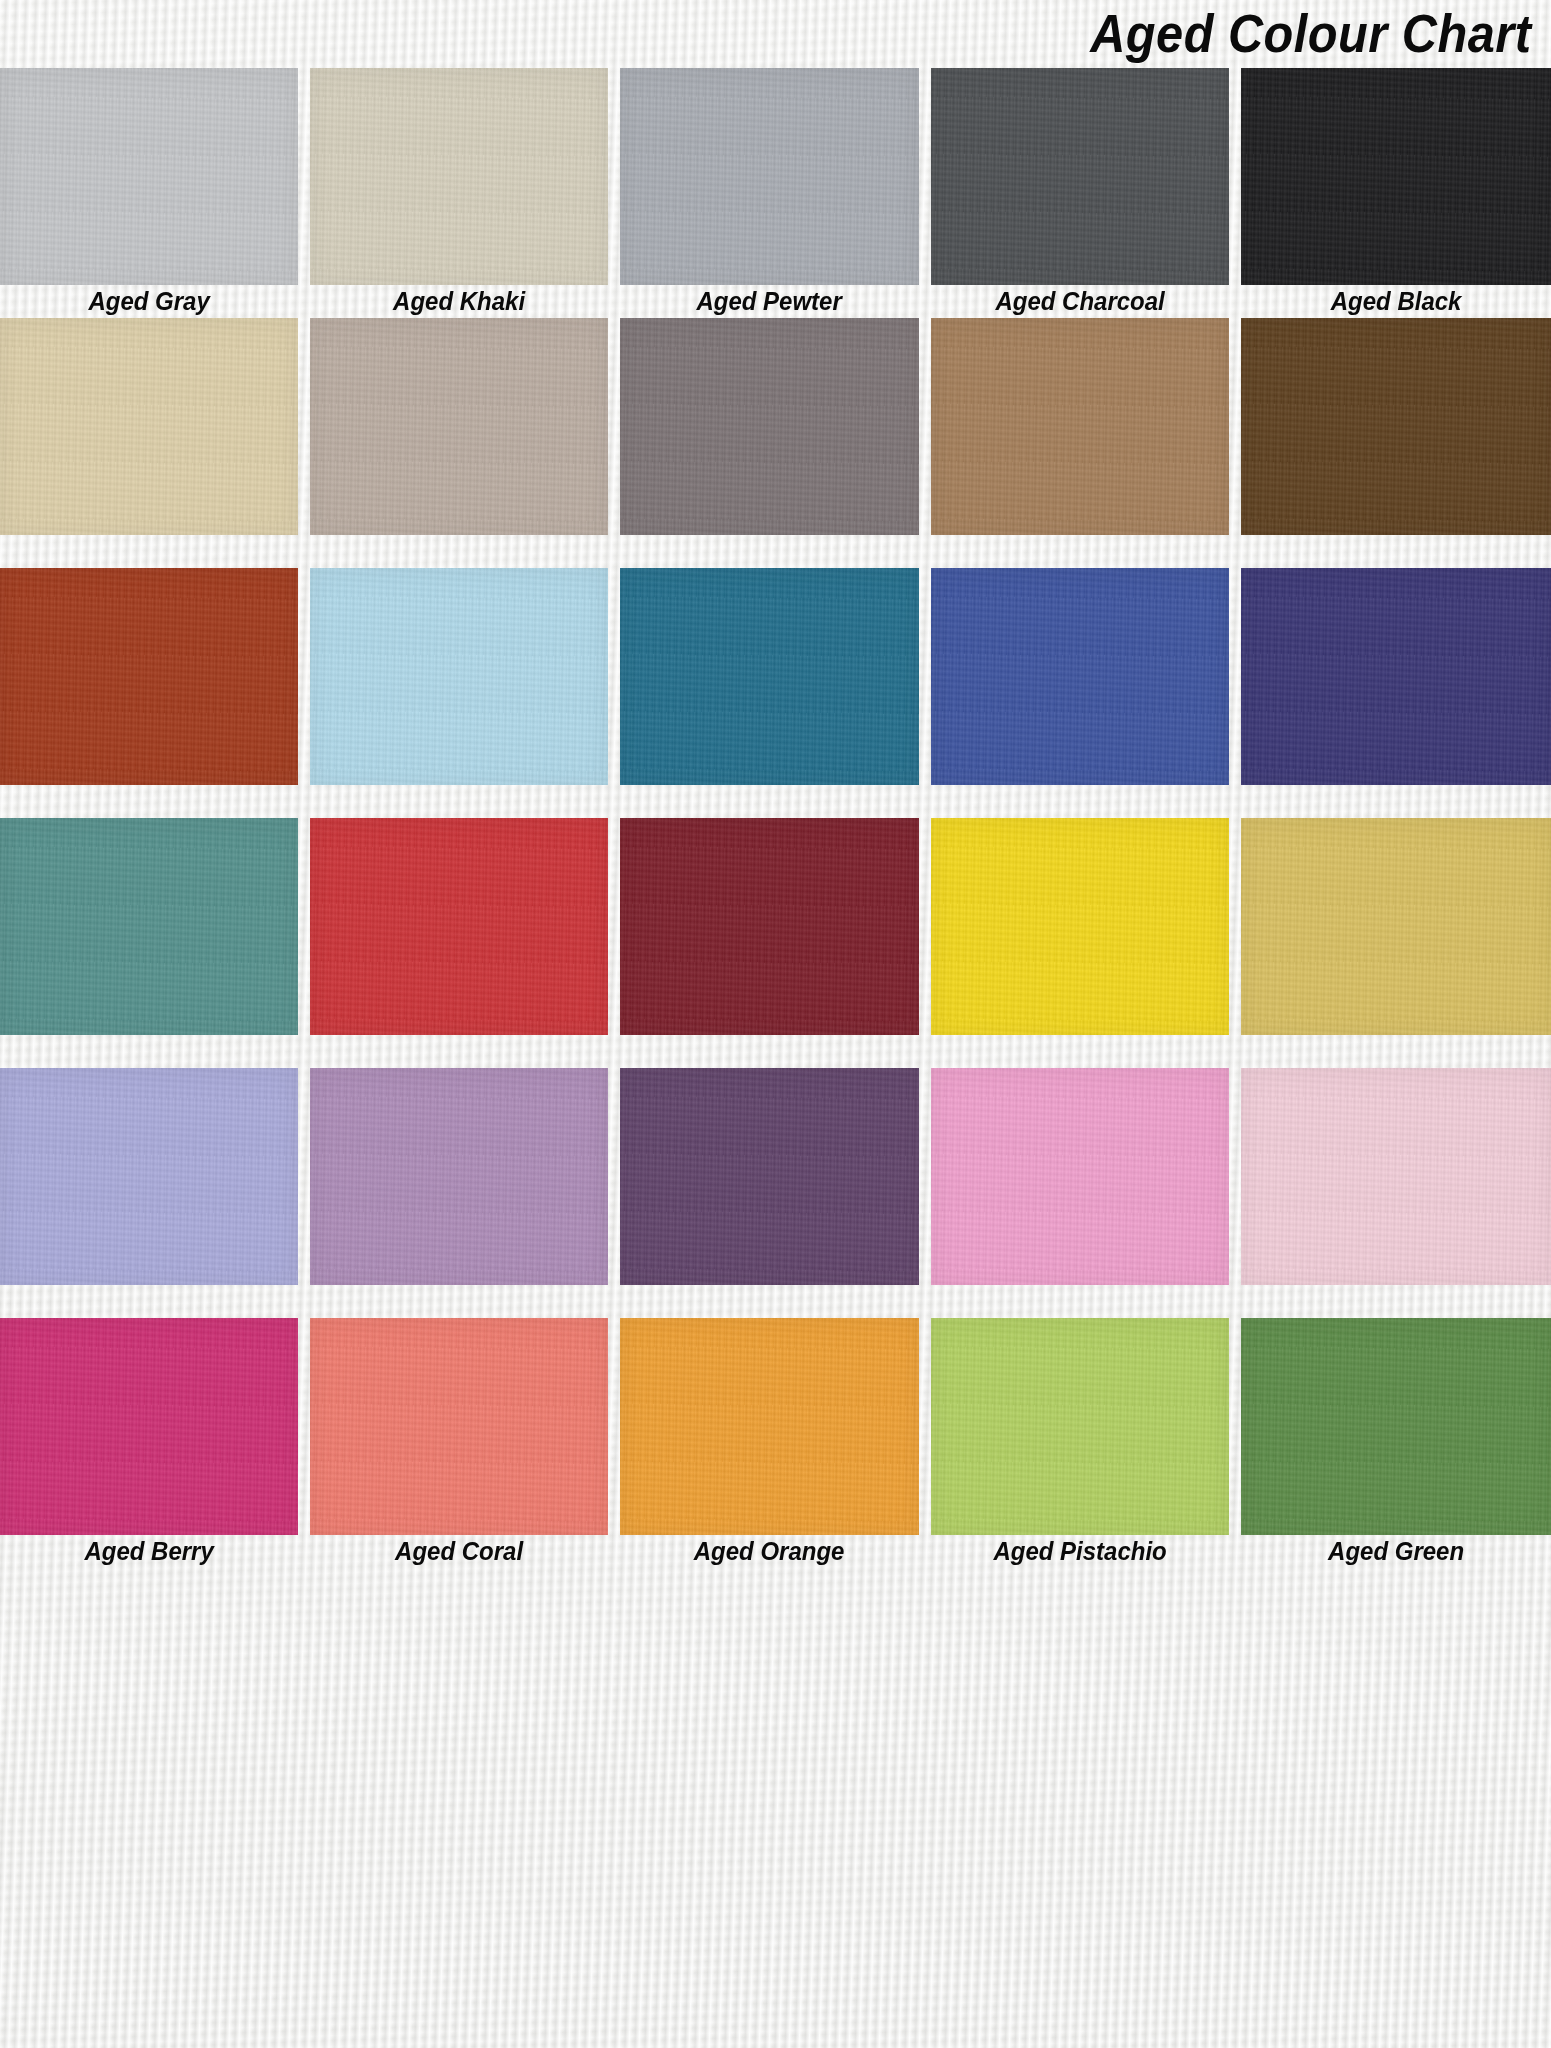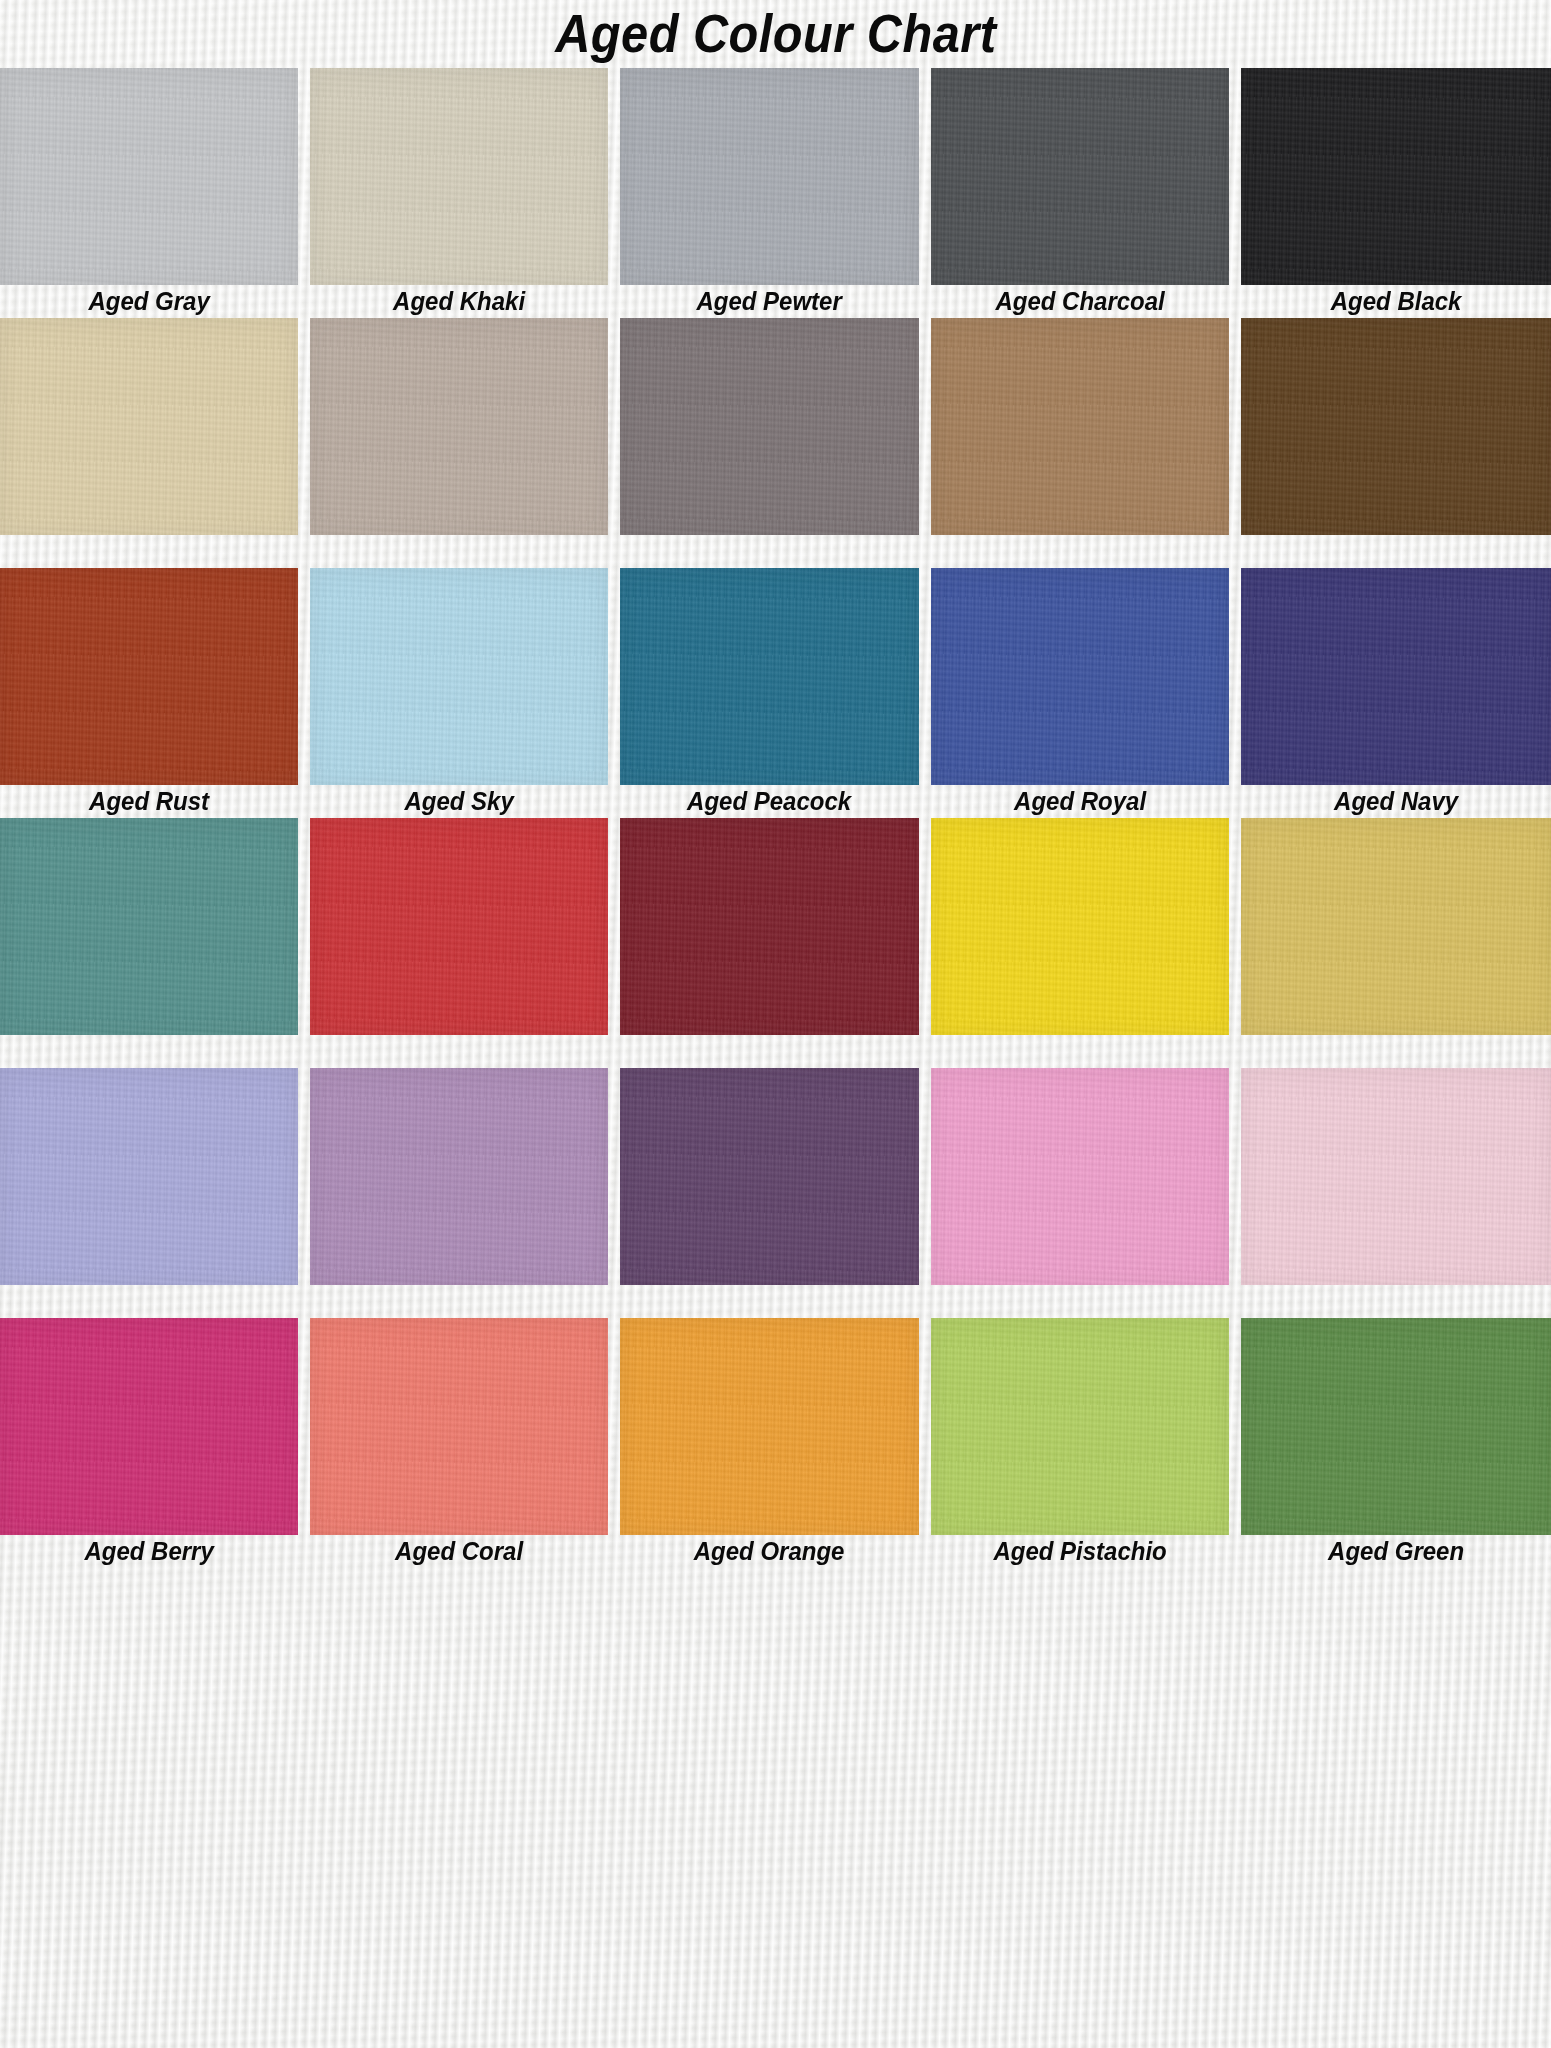--- a/index.html
+++ b/index.html
@@ -28,21 +28,21 @@
   }
 
   
   #title-bar {
     position: absolute;
     left: 0; top: 0;
     width: 1551px;
     height: 66px;
     display: flex;
     align-items: center;
-    justify-content: center;
+    justify-content: flex-end;
   }
   #chart-title {
     font-family: "Liberation Sans", sans-serif;
     font-weight: bold;
     font-style: italic;
     font-size: 53px;
     line-height: 1;
     letter-spacing: 0.5px;
     color: #0b0b0b;
     transform: scaleX(0.92);
@@ -196,96 +196,79 @@
         <div class="cell">
           <div class="swatch" style="background-color: rgb(34, 110, 140);"></div>
         </div>
         <div class="cell">
           <div class="swatch" style="background-color: rgb(61, 84, 160);"></div>
         </div>
         <div class="cell">
           <div class="swatch" style="background-color: rgb(58, 54, 117);"></div>
         </div>
       </div>
+    </div>
+    <div class="chart-row">
+      <div class="swatch-strip">
+        <div class="cell">
+          <div class="swatch" style="background-color: rgb(85, 145, 141);"></div>
+        </div>
+        <div class="cell">
+          <div class="swatch" style="background-color: rgb(204, 51, 56);"></div>
+        </div>
+        <div class="cell">
+          <div class="swatch" style="background-color: rgb(124, 31, 43);"></div>
+        </div>
+        <div class="cell">
+          <div class="swatch" style="background-color: rgb(243, 216, 28);"></div>
+        </div>
+        <div class="cell">
+          <div class="swatch" style="background-color: rgb(217, 192, 98);"></div>
+        </div>
+      </div>
+    </div>
+    <div class="chart-row">
+      <div class="swatch-strip">
+        <div class="cell">
+          <div class="swatch" style="background-color: rgb(170, 171, 219);"></div>
+        </div>
+        <div class="cell">
+          <div class="swatch" style="background-color: rgb(173, 140, 184);"></div>
+        </div>
+        <div class="cell">
+          <div class="swatch" style="background-color: rgb(96, 67, 106);"></div>
+        </div>
+        <div class="cell">
+          <div class="swatch" style="background-color: rgb(240, 160, 205);"></div>
+        </div>
+        <div class="cell">
+          <div class="swatch" style="background-color: rgb(242, 206, 217);"></div>
+        </div>
+      </div>
+    </div>
+    <div class="chart-row">
+      <div class="swatch-strip">
+        <div class="cell">
+          <div class="swatch" style="background-color: rgb(206, 47, 116);"></div>
+        </div>
+        <div class="cell">
+          <div class="swatch" style="background-color: rgb(240, 123, 110);"></div>
+        </div>
+        <div class="cell">
+          <div class="swatch" style="background-color: rgb(239, 160, 51);"></div>
+        </div>
+        <div class="cell">
+          <div class="swatch" style="background-color: rgb(178, 209, 98);"></div>
+        </div>
+        <div class="cell">
+          <div class="swatch" style="background-color: rgb(92, 140, 72);"></div>
+        </div>
+      </div>
       <div class="label-strip">
         <div class="cell">
-          <div class="swatch-label">Aged Rust</div>
-        </div>
-        <div class="cell">
-          <div class="swatch-label">Aged Sky</div>
-        </div>
-        <div class="cell">
-          <div class="swatch-label">Aged Peacock</div>
-        </div>
-        <div class="cell">
-          <div class="swatch-label">Aged Royal</div>
-        </div>
-        <div class="cell">
-          <div class="swatch-label">Aged Navy</div>
-        </div>
-      </div>
-    </div>
-    <div class="chart-row">
-      <div class="swatch-strip">
-        <div class="cell">
-          <div class="swatch" style="background-color: rgb(85, 145, 141);"></div>
-        </div>
-        <div class="cell">
-          <div class="swatch" style="background-color: rgb(204, 51, 56);"></div>
-        </div>
-        <div class="cell">
-          <div class="swatch" style="background-color: rgb(124, 31, 43);"></div>
-        </div>
-        <div class="cell">
-          <div class="swatch" style="background-color: rgb(243, 216, 28);"></div>
-        </div>
-        <div class="cell">
-          <div class="swatch" style="background-color: rgb(217, 192, 98);"></div>
-        </div>
-      </div>
-    </div>
-    <div class="chart-row">
-      <div class="swatch-strip">
-        <div class="cell">
-          <div class="swatch" style="background-color: rgb(170, 171, 219);"></div>
-        </div>
-        <div class="cell">
-          <div class="swatch" style="background-color: rgb(173, 140, 184);"></div>
-        </div>
-        <div class="cell">
-          <div class="swatch" style="background-color: rgb(96, 67, 106);"></div>
-        </div>
-        <div class="cell">
-          <div class="swatch" style="background-color: rgb(240, 160, 205);"></div>
-        </div>
-        <div class="cell">
-          <div class="swatch" style="background-color: rgb(242, 206, 217);"></div>
-        </div>
-      </div>
-    </div>
-    <div class="chart-row">
-      <div class="swatch-strip">
-        <div class="cell">
-          <div class="swatch" style="background-color: rgb(206, 47, 116);"></div>
-        </div>
-        <div class="cell">
-          <div class="swatch" style="background-color: rgb(240, 123, 110);"></div>
-        </div>
-        <div class="cell">
-          <div class="swatch" style="background-color: rgb(239, 160, 51);"></div>
-        </div>
-        <div class="cell">
-          <div class="swatch" style="background-color: rgb(178, 209, 98);"></div>
-        </div>
-        <div class="cell">
-          <div class="swatch" style="background-color: rgb(92, 140, 72);"></div>
-        </div>
-      </div>
-      <div class="label-strip">
-        <div class="cell">
           <div class="swatch-label">Aged Berry</div>
         </div>
         <div class="cell">
           <div class="swatch-label">Aged Coral</div>
         </div>
         <div class="cell">
           <div class="swatch-label">Aged Orange</div>
         </div>
         <div class="cell">
           <div class="swatch-label">Aged Pistachio</div>

